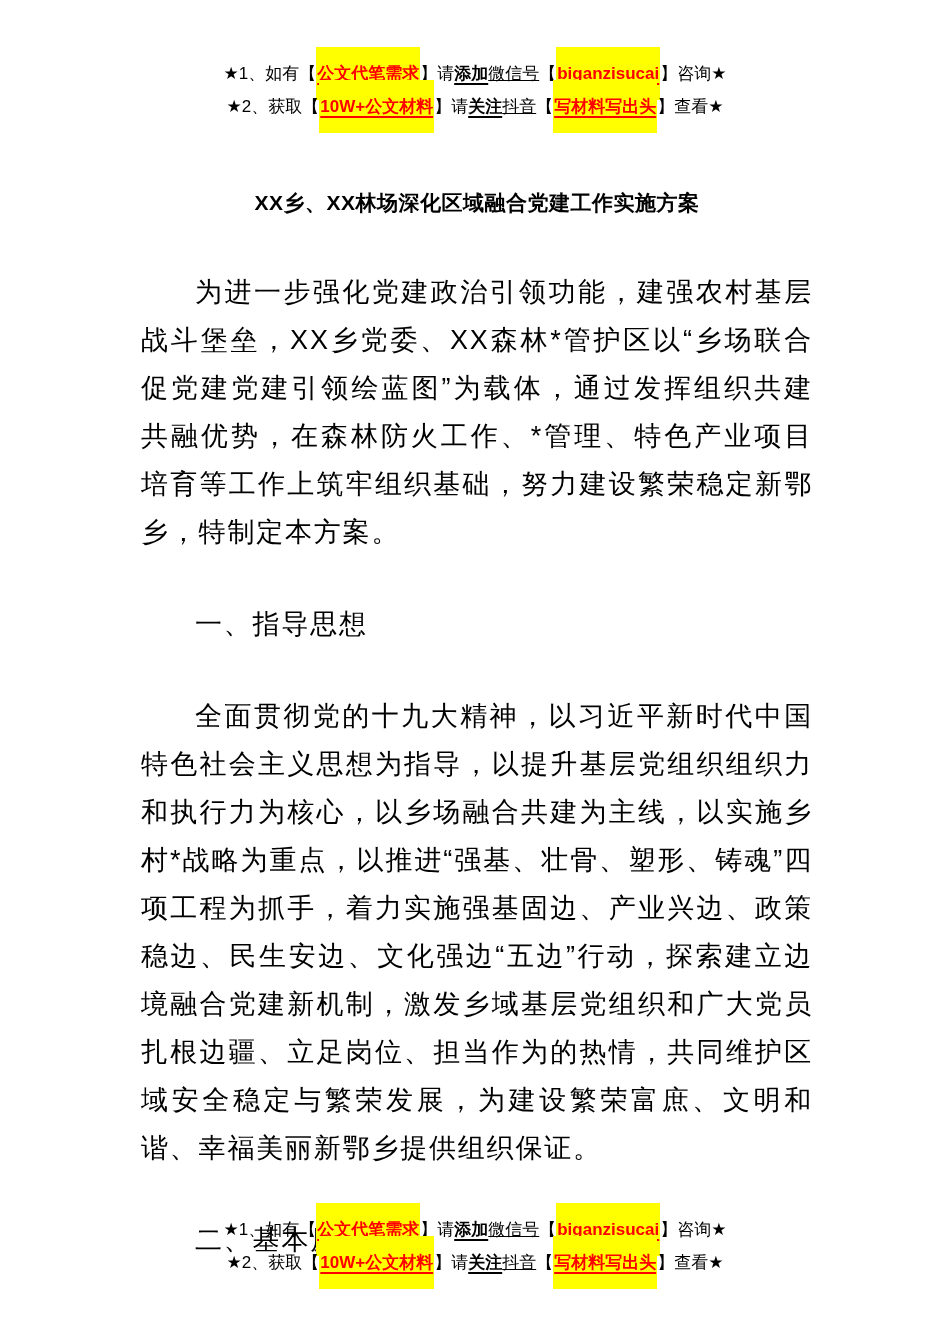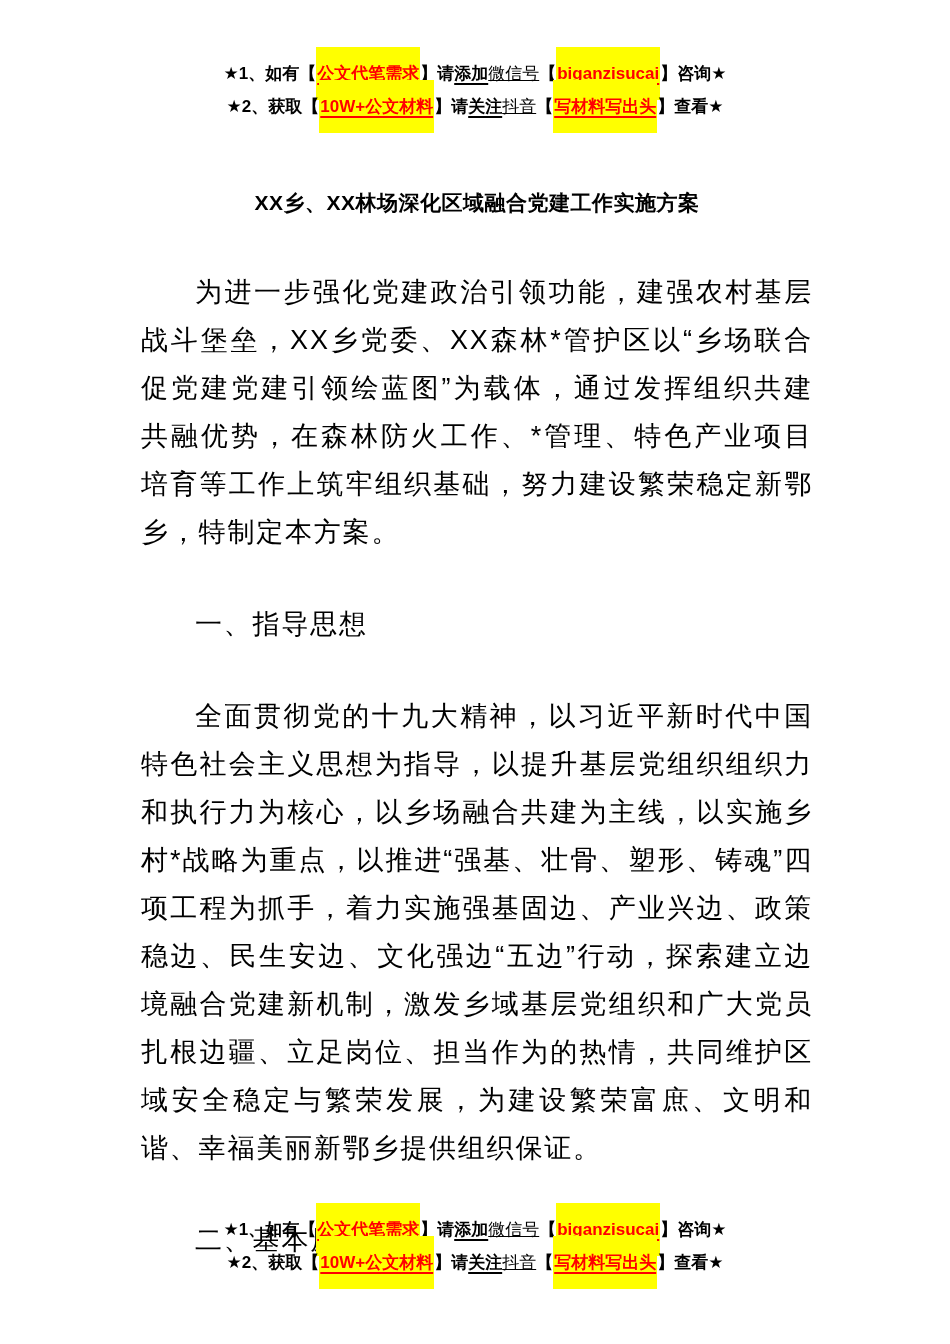--- a/index.html
+++ b/index.html
@@ -20,21 +20,21 @@
     left: 0;
     right: 0;
     text-align: center;
     font-size: 17px;
     line-height: 33px;
     white-space: nowrap;
   }
   .ad-top    { top: 57px; }
   .ad-bottom { top: 1213px; }
   .ad-line { display: block; }
-  .seg-bold   { font-weight: bold; }
+  .seg-bold   { font-weight: normal; }
   .seg-normal { font-weight: normal; text-decoration: underline; }
   .seg-boldu  {
     font-weight: bold;
     text-decoration: underline;
     text-decoration-thickness: 2px;
     text-underline-offset: 4px;
   }
   .seg-hl {
     font-weight: bold;
     color: var(--hl-color, #FF0000);

